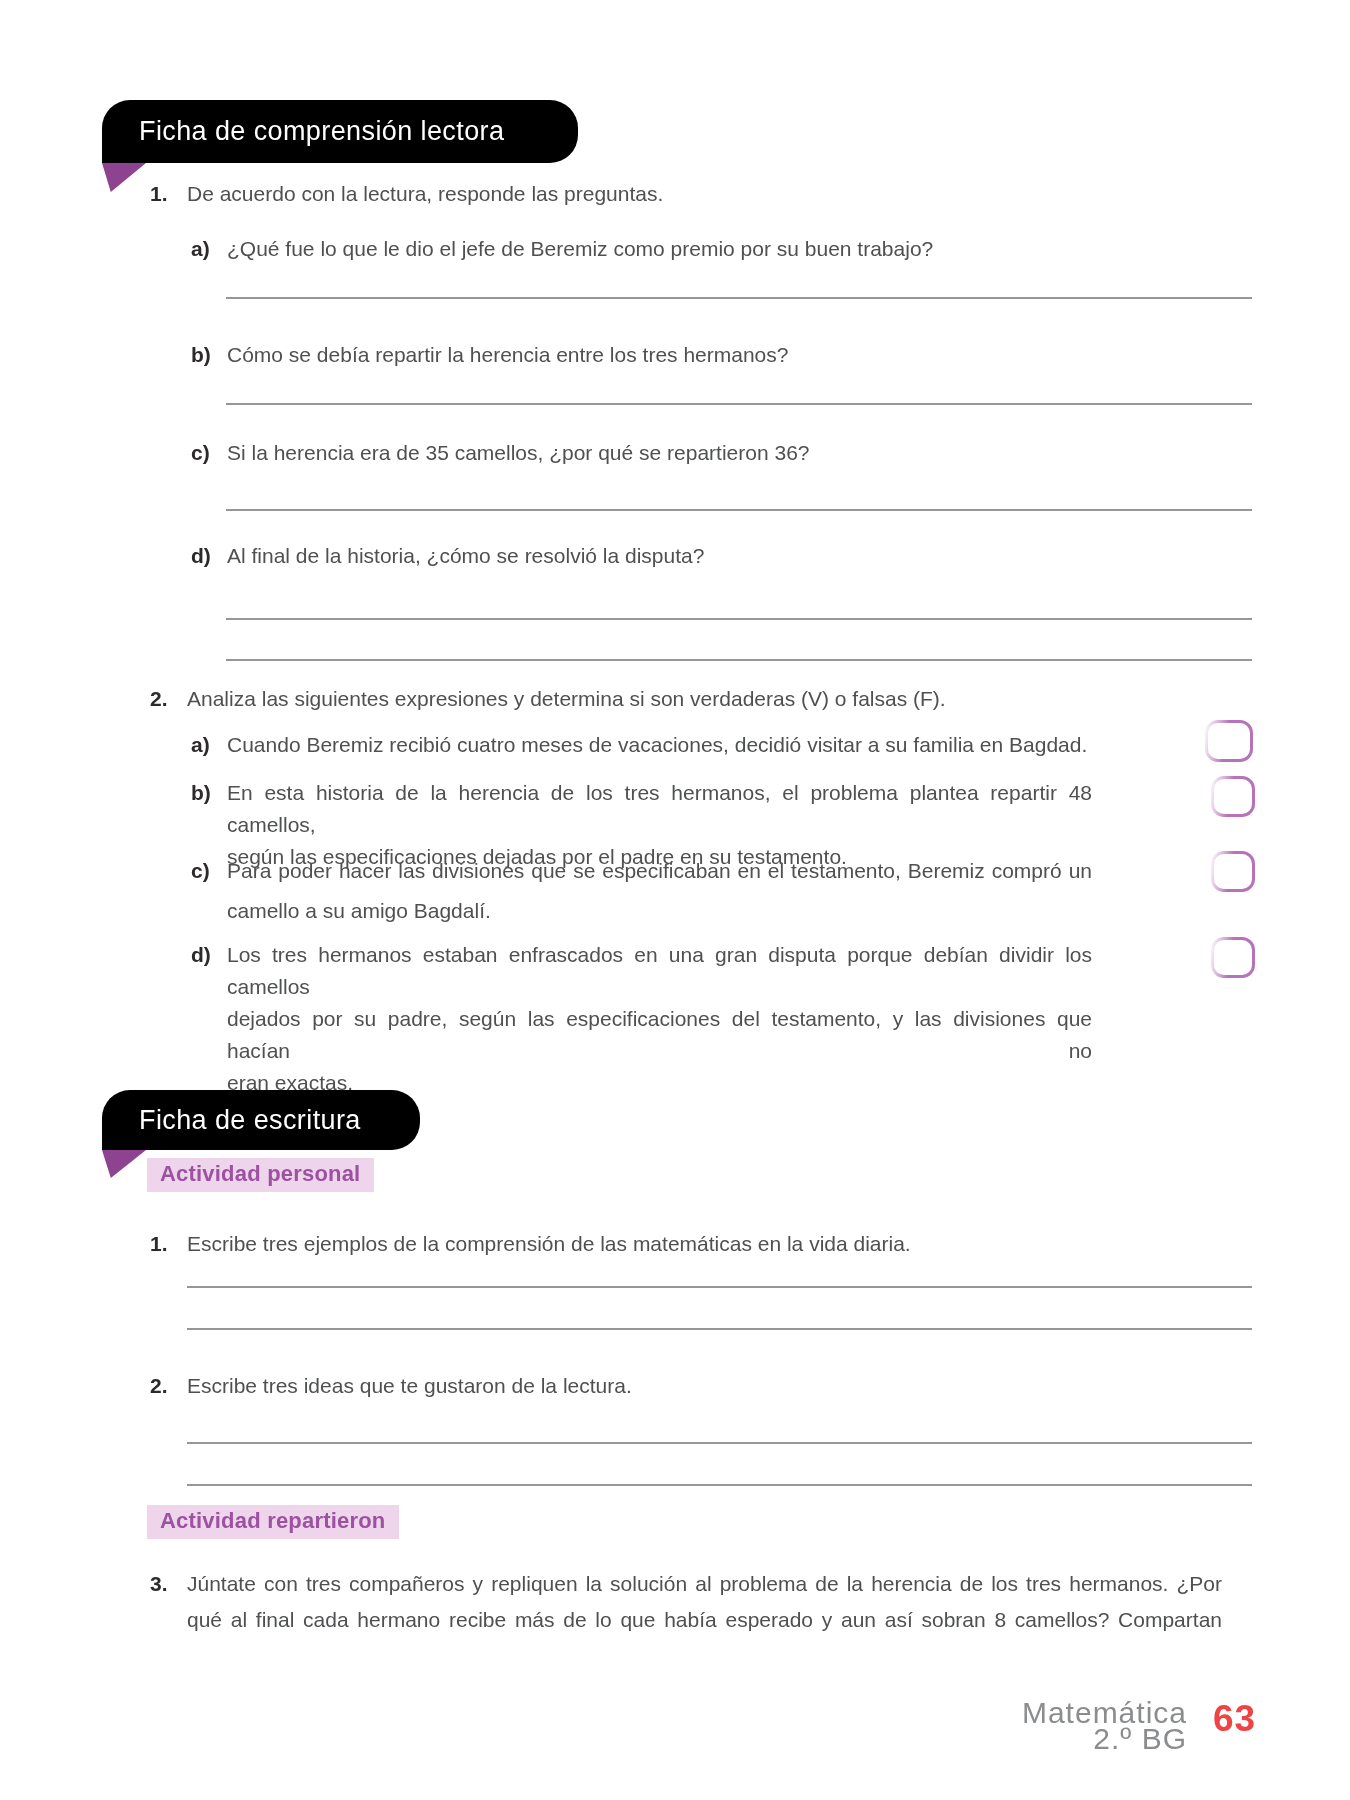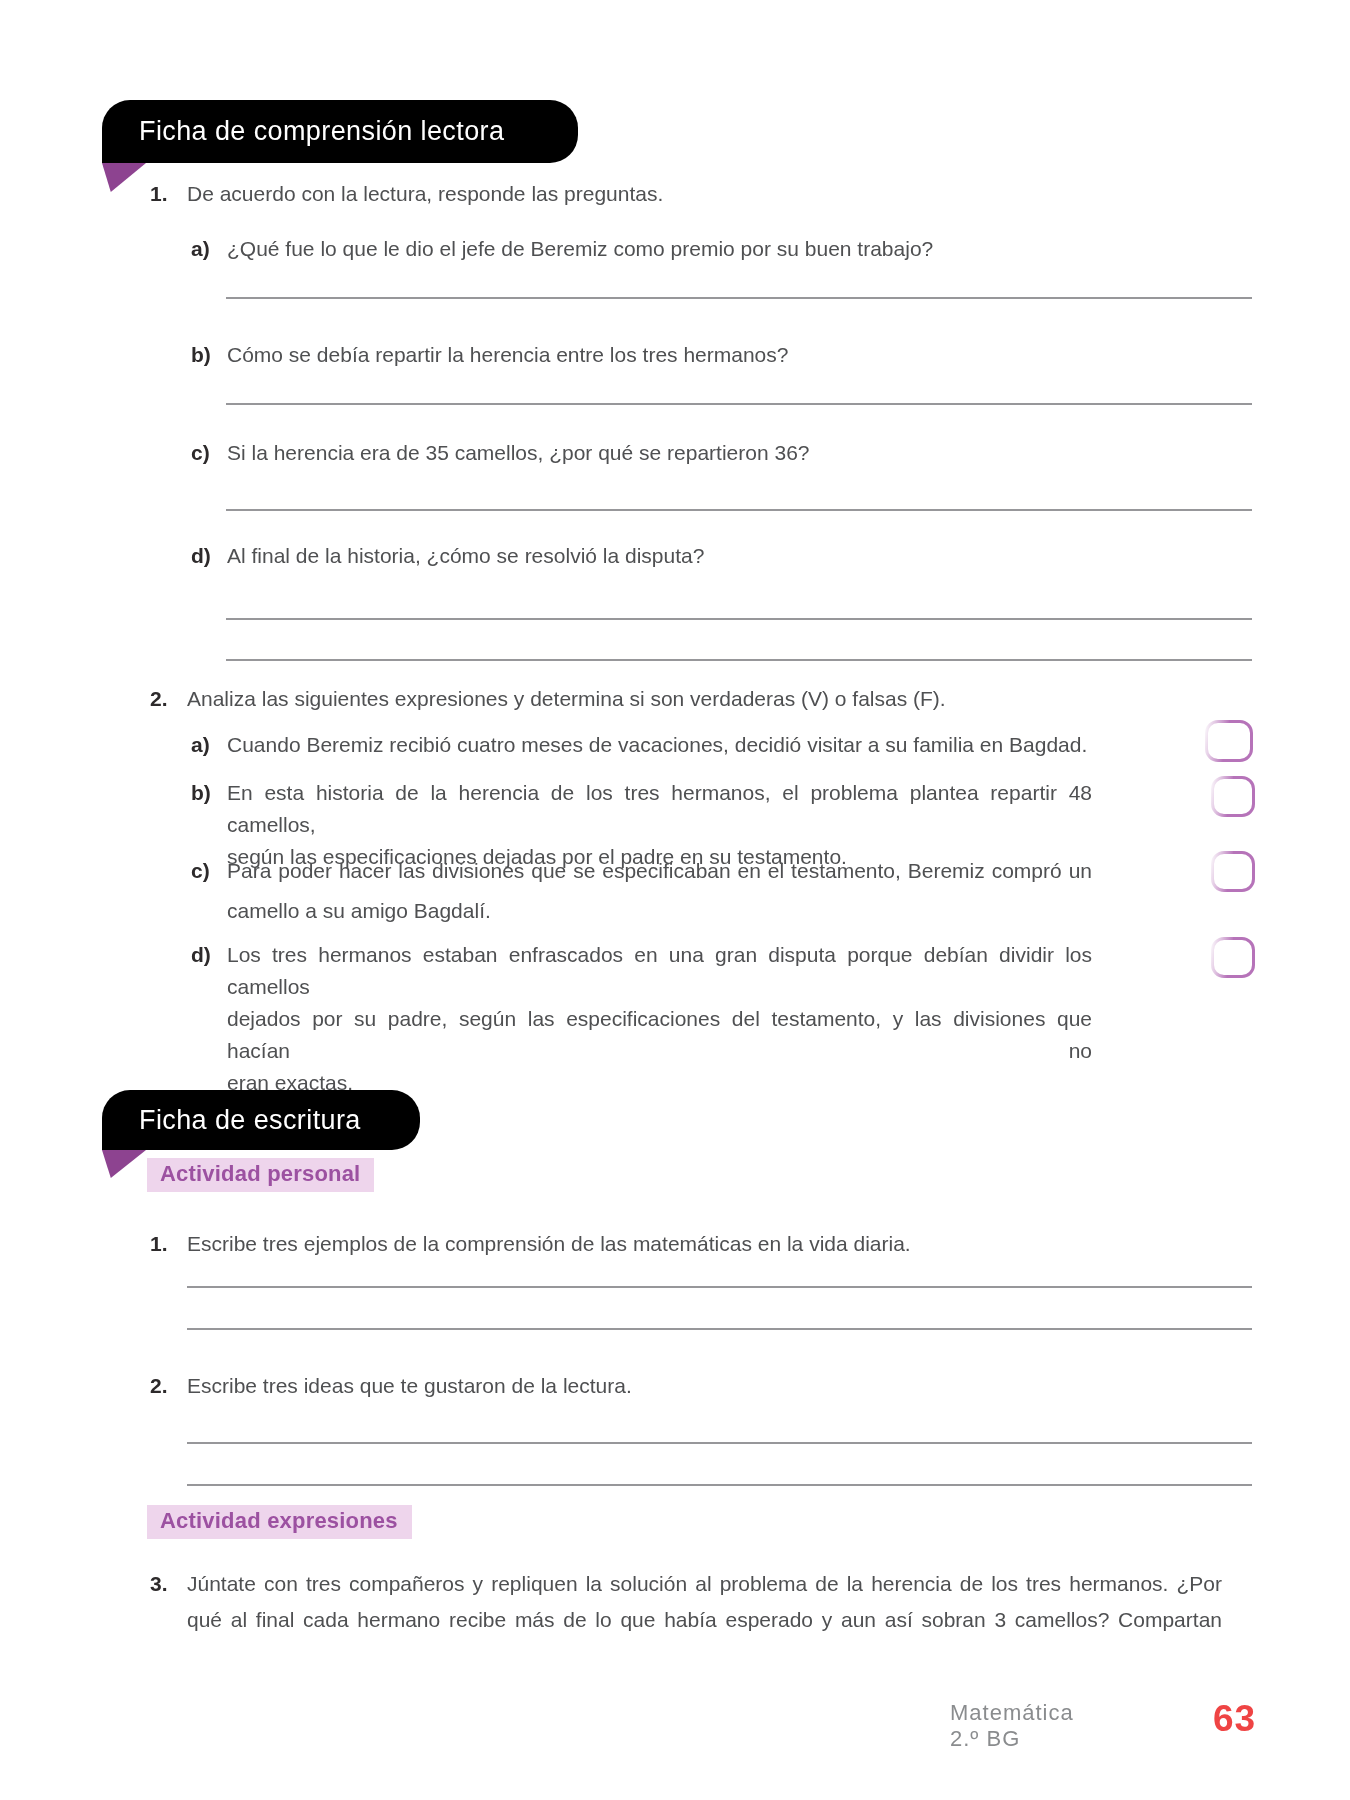--- a/index.html
+++ b/index.html
@@ -45,22 +45,22 @@
     border-radius:13px 0 0 13px;
   }
   
   .activity-label{
     position:absolute;background:#eed5ec;color:#9c51a1;
     font-size:22px;font-weight:bold;letter-spacing:.2px;
     padding:3px 14px 5px 13px;white-space:nowrap;
   }
   
   .footer-subject{
-    position:absolute;font-size:22px;line-height:26px;color:#8a8c8e;
-    letter-spacing:1px;text-align:left;
+    position:absolute;font-size:30px;line-height:26px;color:#8a8c8e;
+    letter-spacing:1px;text-align:right;
   }
   .footer-page{
     position:absolute;font-size:37px;font-weight:bold;color:#ef4444;letter-spacing:1px;
   }
 </style>
 </head>
 <body>
 
 <div class="page">
 
@@ -154,27 +154,27 @@
   <div class="ansline" style="left:187px;top:1286px;width:1065px;"></div>
   <div class="ansline" style="left:187px;top:1328px;width:1065px;"></div>
 
   <div class="qrow" style="left:150px;top:1373px;width:1060px;">
     <span class="num">2.</span>
     <span class="qtxt">Escribe tres ideas que te gustaron de la lectura.</span>
   </div>
   <div class="ansline" style="left:187px;top:1442px;width:1065px;"></div>
   <div class="ansline" style="left:187px;top:1484px;width:1065px;"></div>
 
-  <div class="activity-label" style="left:147px;top:1505px;">Actividad expresiones</div>
+  <div class="activity-label" style="left:147px;top:1505px;">Actividad repartieron</div>
 
   <div class="qrow para" style="left:150px;top:1566px;width:1072px;line-height:36px;">
     <span class="num">3.</span>
     <span class="qtxt" style="width:1035px;">
       <span class="jline" style="display:block;">Júntate con tres compañeros y repliquen la solución al problema de la herencia de los tres hermanos. ¿Por</span>
-      <span class="jline" style="display:block;">qué al final cada hermano recibe más de lo que había esperado y aun así sobran 3 camellos? Compartan</span>
+      <span class="jline" style="display:block;">qué al final cada hermano recibe más de lo que había esperado y aun así sobran 8 camellos? Compartan</span>
     </span>
   </div>
 
   <div class="footer-subject" style="left:950px;top:1700px;width:237px;">
     <span style="display:block;">Matemática</span>
     <span style="display:block;">2.º BG</span>
   </div>
   <div class="footer-page" style="left:1213px;top:1698px;">63</div>
 
 </div>

